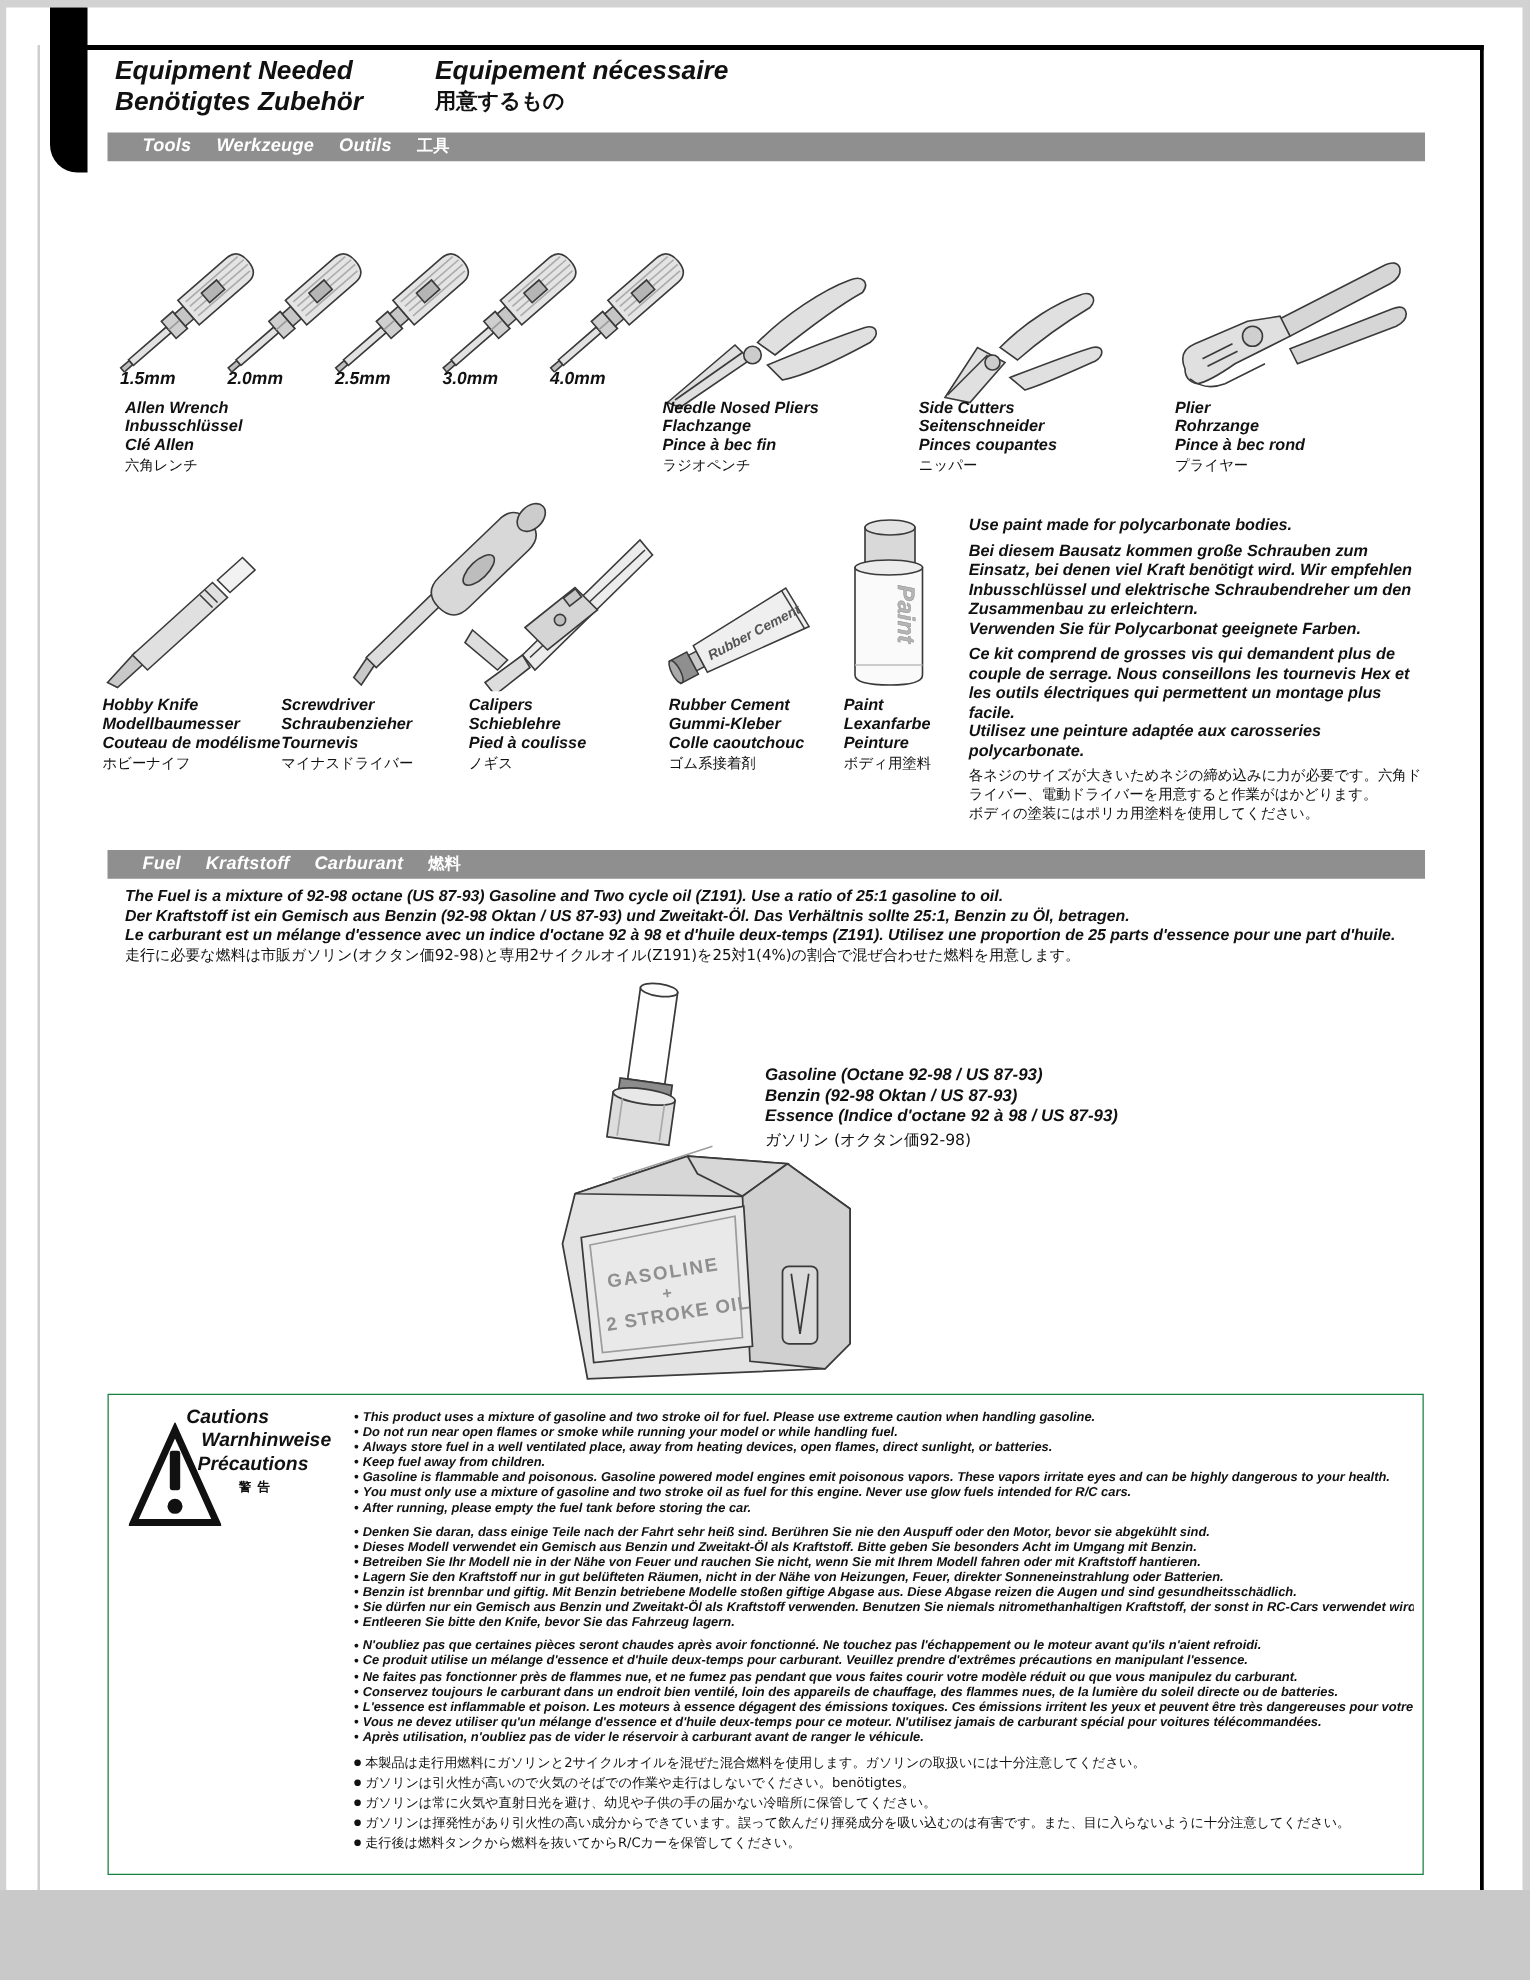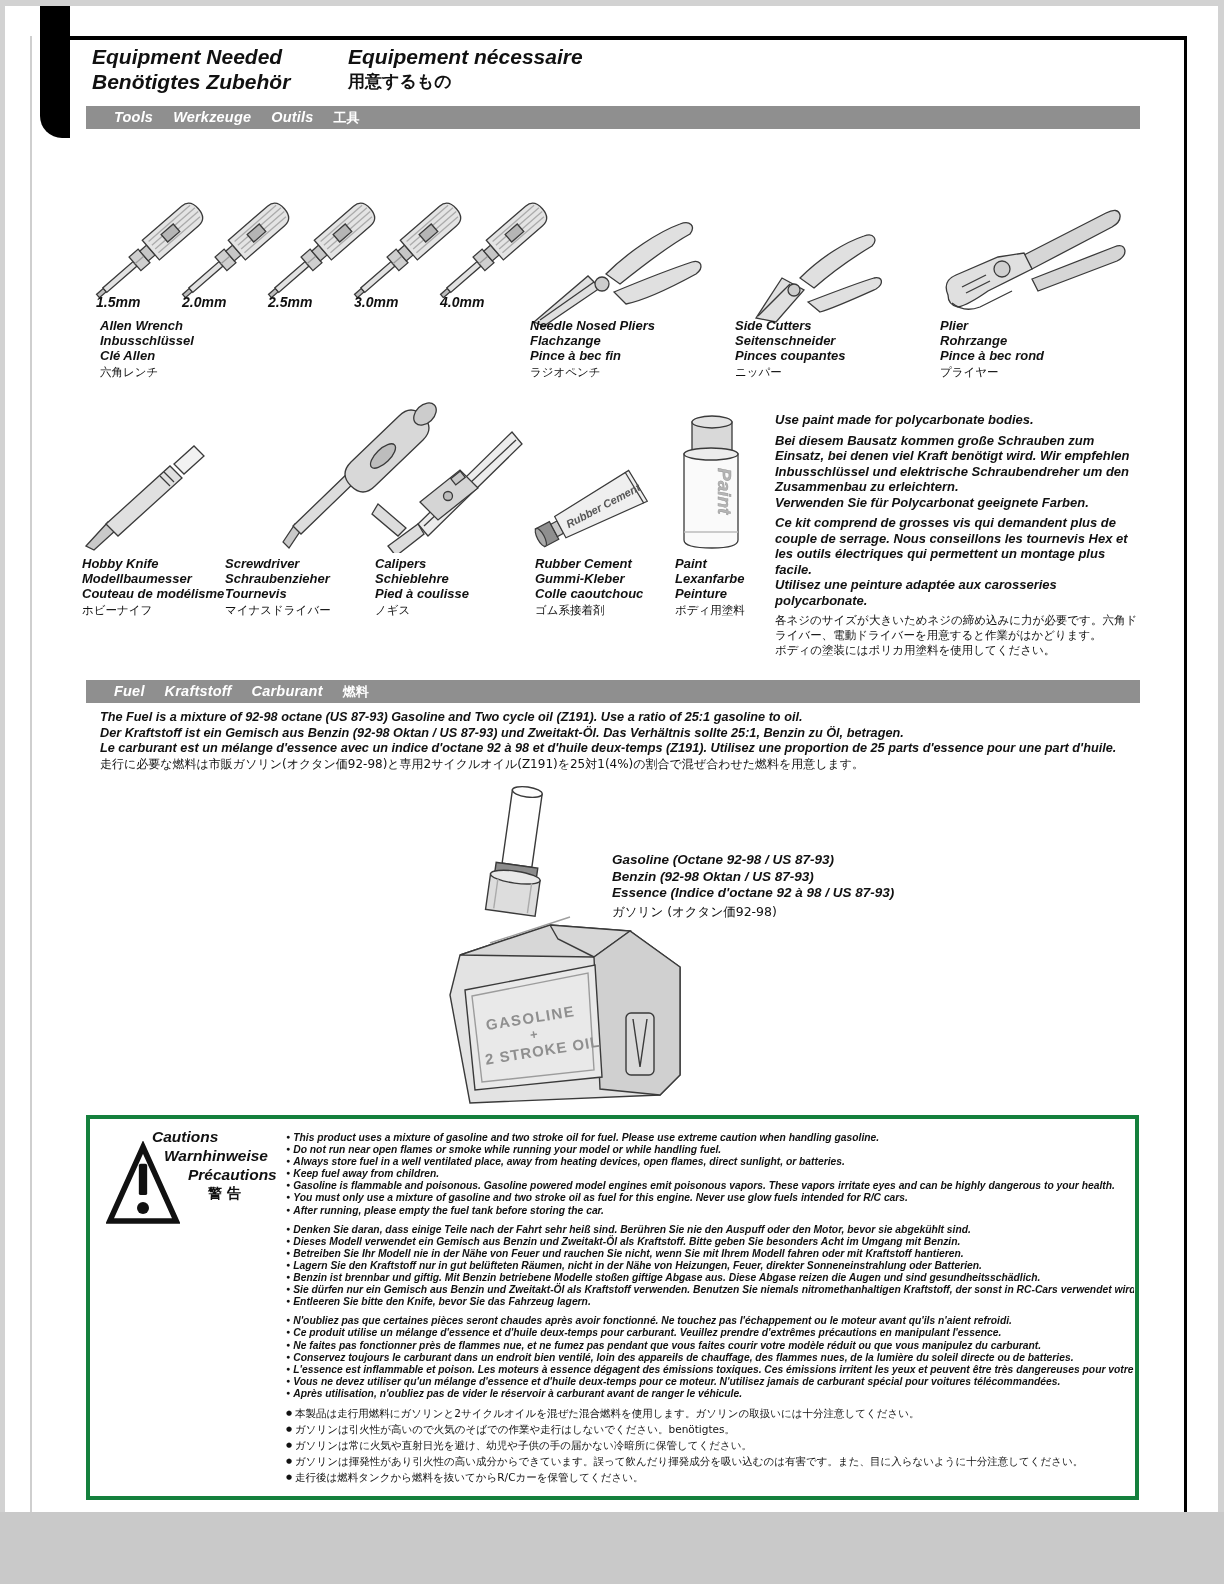--- a/index.html
+++ b/index.html
@@ -41,25 +41,25 @@
   
   .note{left:775px;top:412px;width:368px;font-size:13px;line-height:15.5px;}
   .note .grp{margin-bottom:5px;}
   .note .jp{font-size:11.5px;line-height:15px;}
   
   .fuel-lines{left:100px;top:710px;font-size:12.7px;line-height:15.5px;white-space:nowrap;}
   .fuel-lines .jp{font-size:12px;}
   .gas-label{left:612px;top:852px;font-size:13.5px;line-height:16.5px;white-space:nowrap;}
   .gas-label .jp{font-size:12.5px;margin-top:2px;}
   
-  .cau-box{left:86px;top:1115px;width:1053px;height:385px;border:4px solid #15803d;box-sizing:border-box;}
+  .cau-box{left:86px;top:1115px;width:1053px;height:385px;border:1px solid #15803d;box-sizing:border-box;}
   .cau-labels{position:absolute;left:62px;top:8px;font-size:15.5px;line-height:19px;white-space:nowrap;}
   .cau-labels .l2{margin-left:12px;}
-  .cau-labels .l3{margin-left:36px;}
-  .cau-labels .l4{margin-left:56px;font-size:14px;font-weight:bold;letter-spacing:5px;font-style:normal;}
+  .cau-labels .l3{margin-left:9px;}
+  .cau-labels .l4{margin-left:42px;font-size:10px;font-weight:bold;letter-spacing:5px;font-style:normal;}
   .cau-col{position:absolute;left:196px;top:12px;width:848px;overflow:hidden;}
   .cau-group{margin-bottom:7px;}
   .cau-group .bullet{font-size:10.3px;line-height:11.6px;font-style:italic;font-weight:bold;white-space:nowrap;}
   .cau-group .bullet::before{content:"●";font-size:7px;margin-right:3px;vertical-align:1.5px;font-style:normal;}
   .cau-group.jp-group .bullet{font-style:normal;font-weight:normal;font-size:10.5px;line-height:15.5px;
       font-family:"DejaVu Sans","Liberation Sans",sans-serif;}
   
   .pagenum{left:0;top:1534px;width:1224px;text-align:center;font-size:15px;}
   .logo{left:58px;top:1510px;width:170px;height:44px;}
   svg{display:block;}

